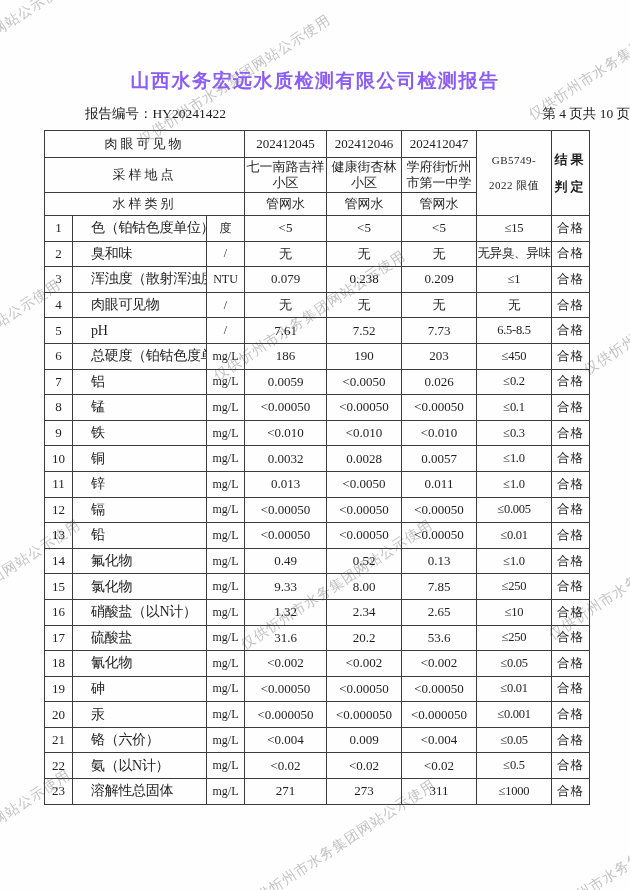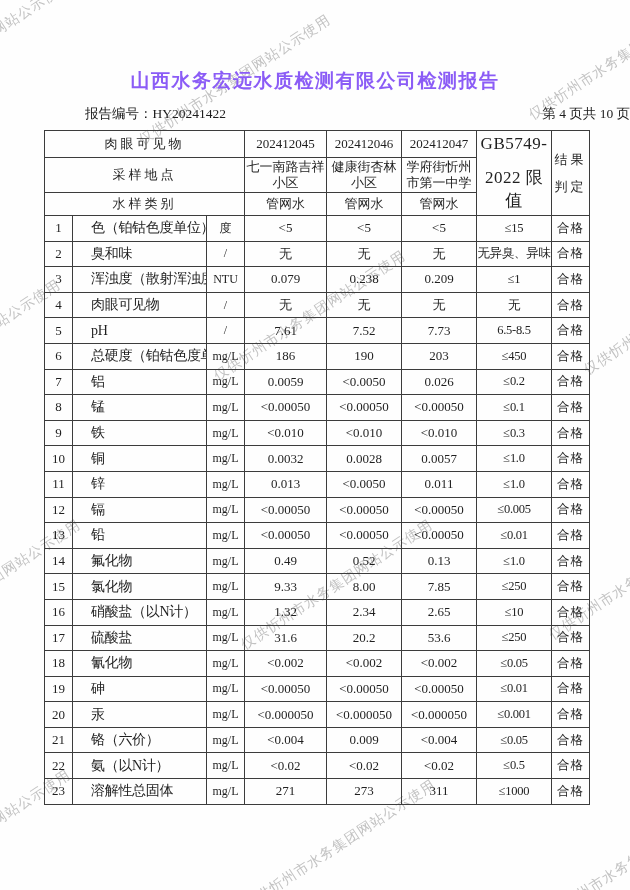--- a/index.html
+++ b/index.html
@@ -32,23 +32,23 @@
   .report td{
     border:1px solid #3c3c3c;text-align:center;vertical-align:middle;
     font-size:13px;padding:0;color:#1f1f1f;overflow:hidden;
   }
   .report thead tr.hr1 td{height:26px;}
   .report thead tr.hr2 td{height:34px;}
   .report thead tr.hr3 td{height:22px;}
   .report tbody td{height:24.6px;}
   .hlabel{letter-spacing:3px;}
   .loc{font-size:12.5px;line-height:1.2;padding:0 4px;}
-  .gb div{font-size:17px;letter-spacing:0.5px;}
+  .gb div{font-size:11px;letter-spacing:0.5px;}
   .gb div + div{margin-top:12px;}
-  .res-h{letter-spacing:3px;line-height:2.1;padding:0 5px;}
+  .res-h{letter-spacing:3px;line-height:2.1;padding:0 5px;font-weight:bold;}
   td.name{text-align:left;padding-left:18px;font-size:14px;white-space:nowrap;letter-spacing:-0.3px;}
   td.unit{font-size:12px;}
   td.val{font-size:13px;}
   td.limit{font-size:12.5px;white-space:nowrap;letter-spacing:-0.3px;}
   td.result{font-size:12.5px;letter-spacing:1px;}
 </style>
 </head>
 <body>
 
 <div class="page">

